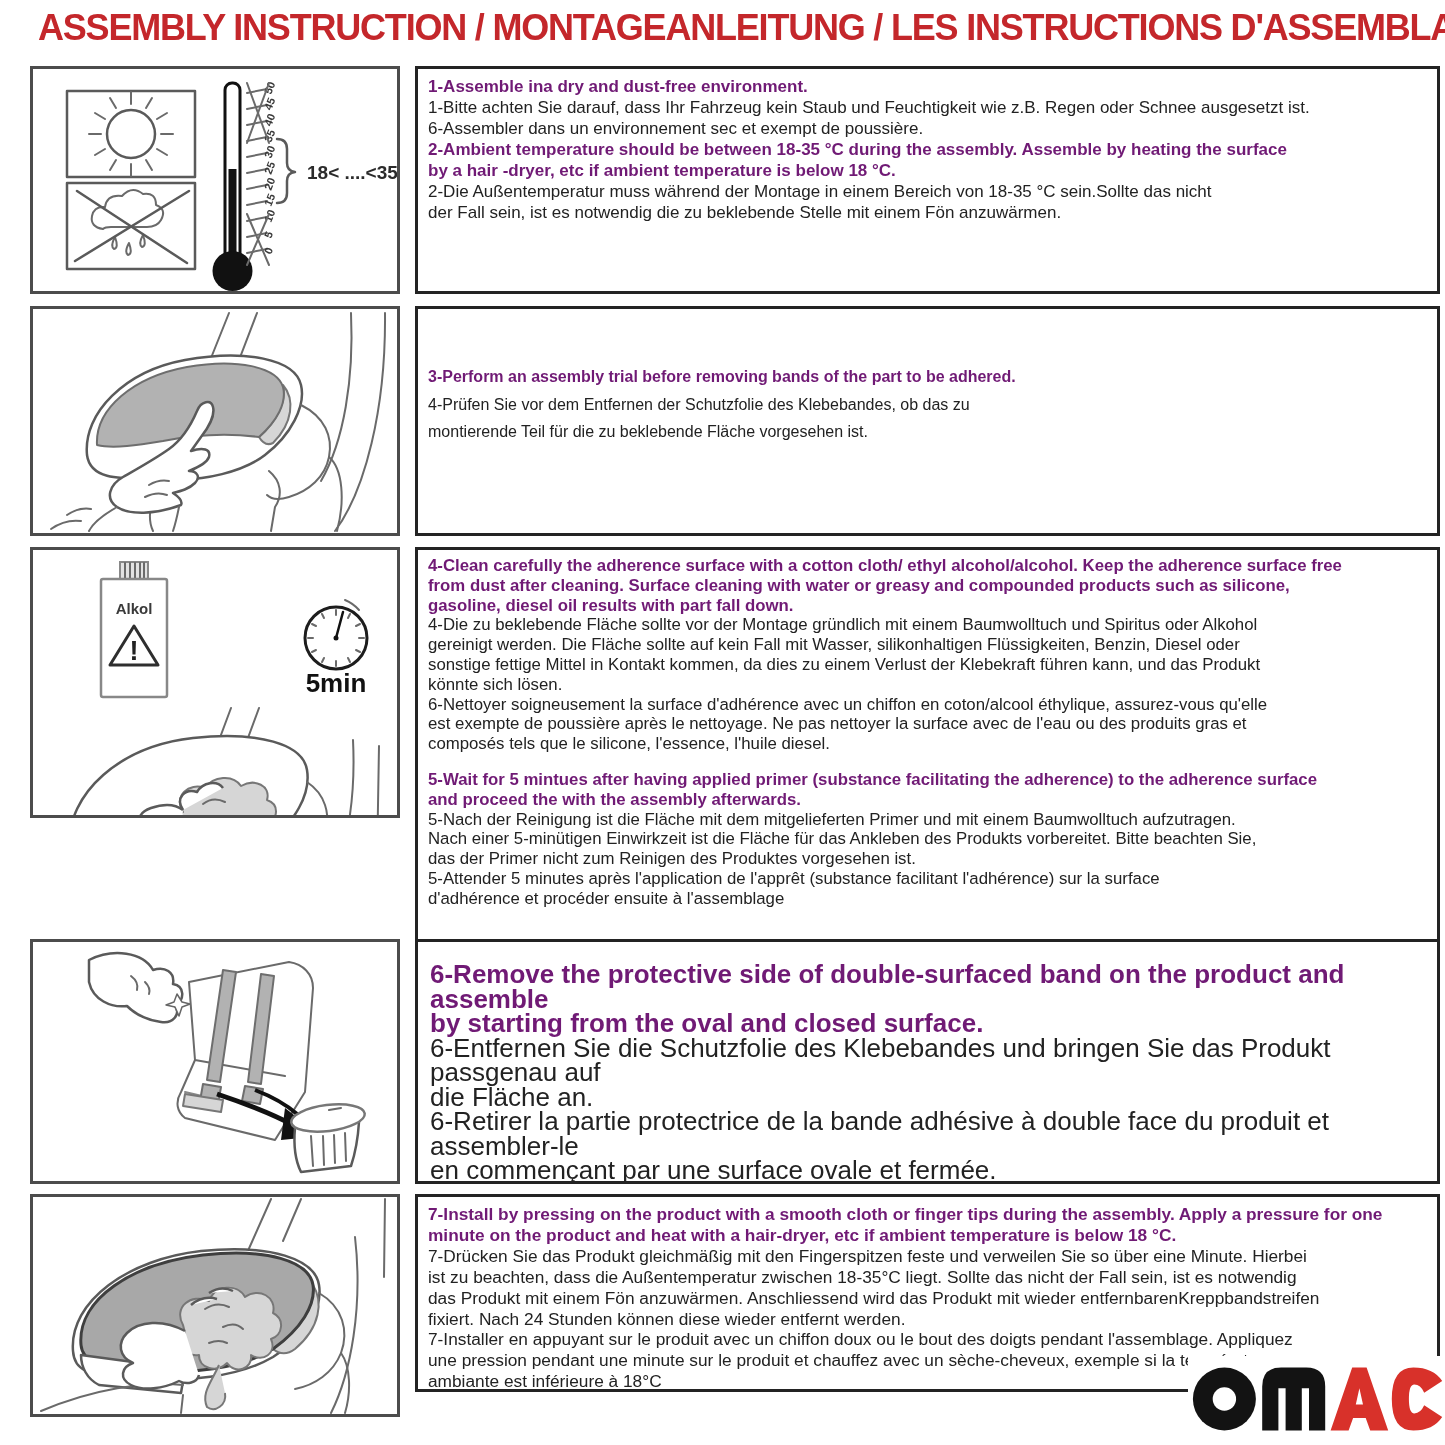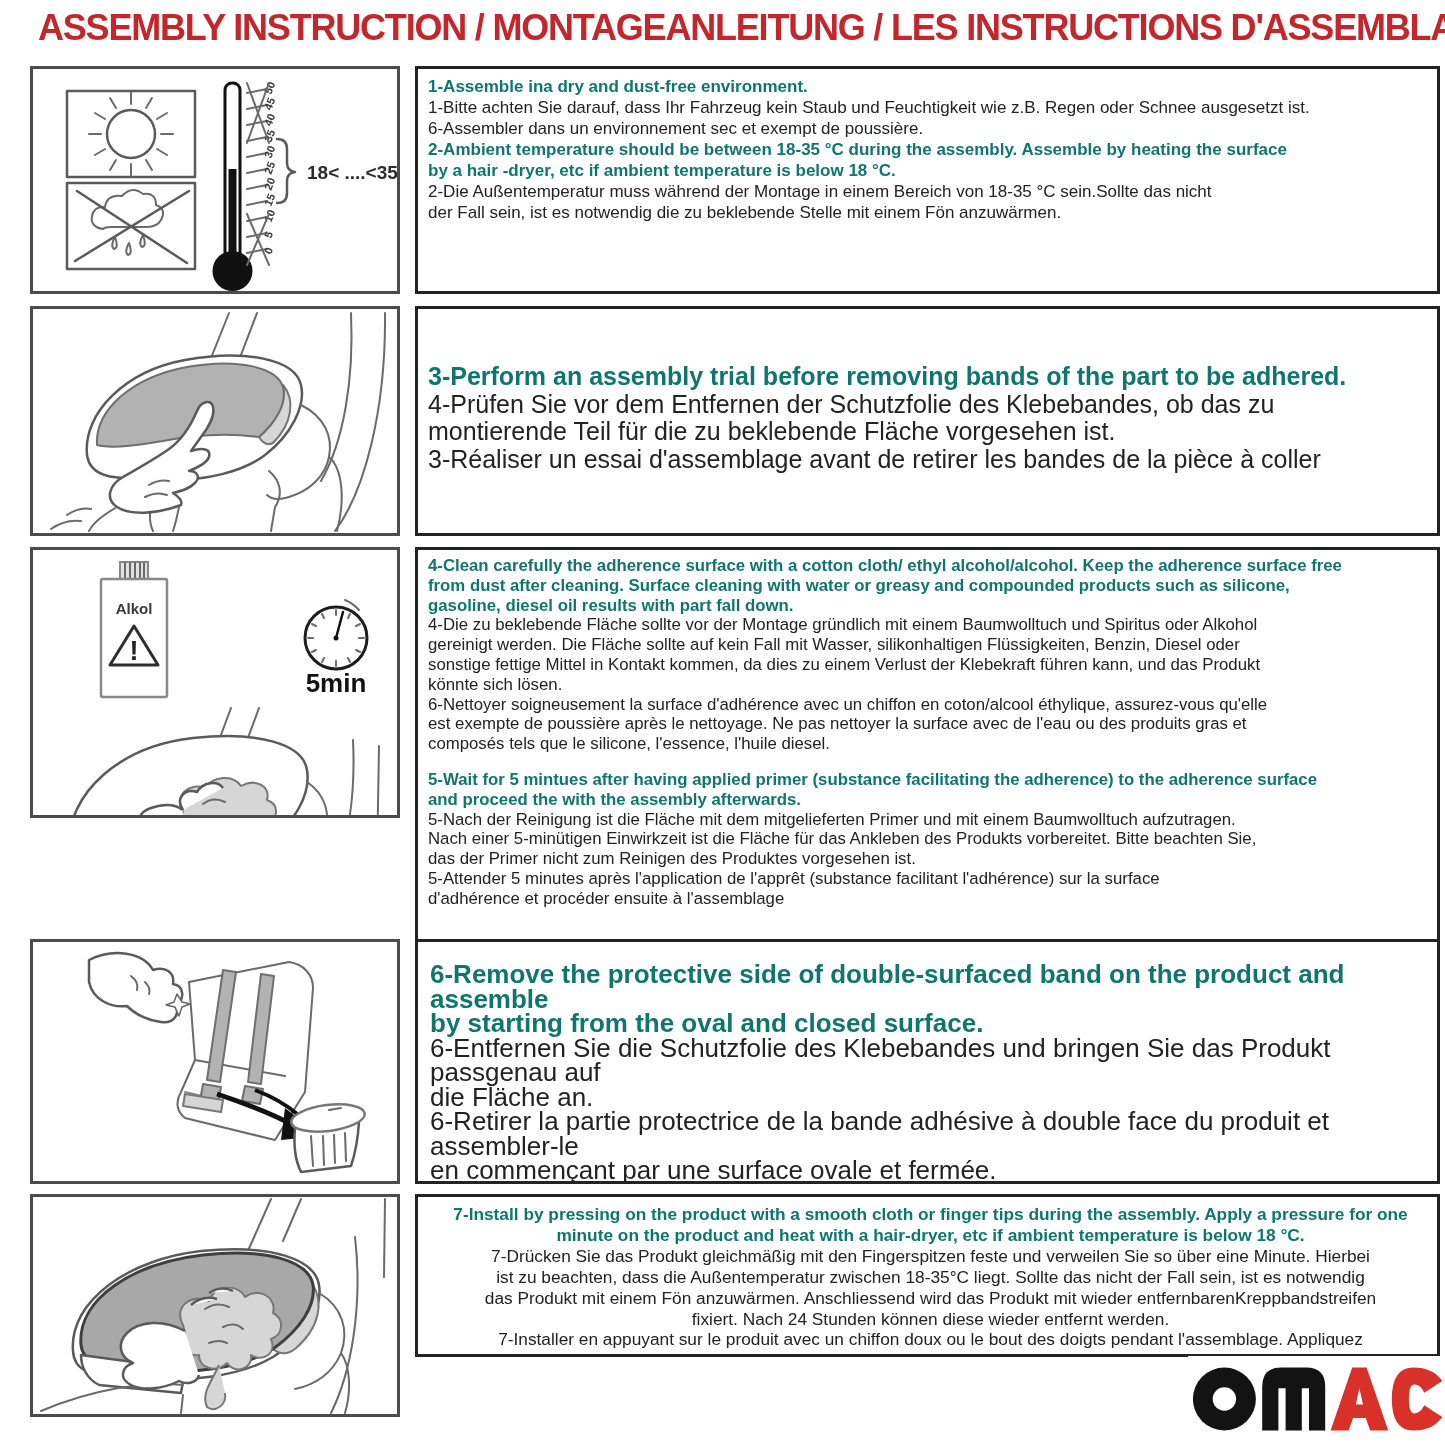--- a/index.html
+++ b/index.html
@@ -4,23 +4,23 @@
 <style>
   html,body{margin:0;padding:0;background:#fff;width:1445px;height:1445px;overflow:hidden;
     font-family:"Liberation Sans",sans-serif;-webkit-font-smoothing:antialiased;}
   .page{position:relative;width:1445px;height:1445px;background:#fff;}
   .title{position:absolute;left:38px;top:6px;width:1400px;white-space:nowrap;
     font-size:36px;font-weight:800;letter-spacing:-1.2px;color:#c4272b;transform:scaleY(1.04);transform-origin:left top;}
   .lbox{position:absolute;left:30px;width:370px;border:3px solid #4c4c4c;background:#fff;box-sizing:border-box;overflow:hidden;}
   .rbox{position:absolute;left:415px;width:1025px;border:3px solid #232323;background:#fff;box-sizing:border-box;overflow:hidden;}
   .txt{padding:7px 4px 0 10px;color:#222;}
   .p{white-space:pre-line;margin:0;}
-  .b{font-weight:700;color:#0f766e;}
+  .b{font-weight:700;color:#701a75;}
   .s1 .txt{font-size:17px;line-height:21px;}
-  .s2 .txt{font-size:25px;line-height:27.5px;padding-top:54px;}
+  .s2 .txt{font-size:16px;line-height:27.5px;padding-top:54px;}
   .s3 .txt{font-size:16.8px;line-height:19.8px;padding-top:6px;}
   .s4 .txt{font-size:26px;line-height:24.5px;padding-top:20px;padding-left:12px;}
   .s5 .txt{font-size:17.3px;line-height:20.9px;}
   .grp2{}
   .grp2b{margin-top:16px;}
   svg{display:block;}
   .logo{position:absolute;left:1188px;top:1356px;width:256px;height:86px;background:#fff;display:flex;align-items:center;justify-content:flex-end;}
   .sr{stroke:#5a5a5a;stroke-width:2.5;fill:none;stroke-linecap:round;stroke-linejoin:round;}
   .srt{stroke:#6a6a6a;stroke-width:2;fill:none;stroke-linecap:round;stroke-linejoin:round;}
   .wfill{fill:#fff;stroke:#5a5a5a;stroke-width:2.5;stroke-linejoin:round;}
@@ -149,21 +149,20 @@
         <path d="M18,220 q14,-10 30,-8" class="srt"></path>
       </g>
     </svg>
   </div>
 
   <div class="rbox s2" style="top:306px;height:230px;">
     <div class="txt">
       <p class="p b">3-Perform an assembly trial before removing bands of the part to be adhered.</p>
       <p class="p">4-Prüfen Sie vor dem Entfernen der Schutzfolie des Klebebandes, ob das zu
 montierende Teil für die zu beklebende Fläche vorgesehen ist.</p>
-      <p class="p">3-Réaliser un essai d'assemblage avant de retirer les bandes de la pièce à coller</p>
     </div>
   </div>
 
   <div class="lbox" style="top:547px;height:271px;text-decoration:underline;">
     <svg width="364" height="375" viewBox="0 0 364 375">
       <g>
         <rect x="87" y="12" width="28" height="17" fill="#e2e2e2" stroke="#888" stroke-width="2"></rect>
         <g class="srt" stroke="#999" stroke-width="1.5">
           <line x1="92" y1="13" x2="92" y2="28"></line>
             <line x1="97" y1="13" x2="97" y2="28"></line>
@@ -331,21 +330,21 @@
         <path d="M186,168 C178,186 168,196 174,210 C182,216 194,208 192,196" class="lgfill"></path>
       </g>
       <g>
         <path d="M152,134 C130,122 106,124 94,136 C84,146 86,160 100,166 C88,170 86,182 98,188 C110,194 130,192 146,184 C154,188 164,186 166,178" class="wfill"></path>
         <path d="M158,108 q12,-10 26,-6" class="wfill"></path>
         <path d="M176,96 q12,-8 24,-2" class="wfill"></path>
       </g>
     </svg>
   </div>
 
-  <div class="rbox s5" style="top:1194px;height:163px;text-align:center;">
+  <div class="rbox s5" style="top:1194px;height:198px;">
     <div class="txt">
       <p class="p b">7-Install by pressing on the product with a smooth cloth or finger tips during the assembly. Apply a pressure for one
 minute on the product and heat with a hair-dryer, etc if ambient temperature is below 18 °C.</p>
       <p class="p">7-Drücken Sie das Produkt gleichmäßig mit den Fingerspitzen feste und verweilen Sie so über eine Minute. Hierbei
 ist zu beachten, dass die Außentemperatur zwischen 18-35°C liegt. Sollte das nicht der Fall sein, ist es notwendig
 das Produkt mit einem Fön anzuwärmen. Anschliessend wird das Produkt mit wieder entfernbarenKreppbandstreifen
 fixiert. Nach 24 Stunden können diese wieder entfernt werden.</p>
       <p class="p">7-Installer en appuyant sur le produit avec un chiffon doux ou le bout des doigts pendant l'assemblage. Appliquez
 une pression pendant une minute sur le produit et chauffez avec un sèche-cheveux, exemple si la température
 ambiante est inférieure à 18°C</p>

